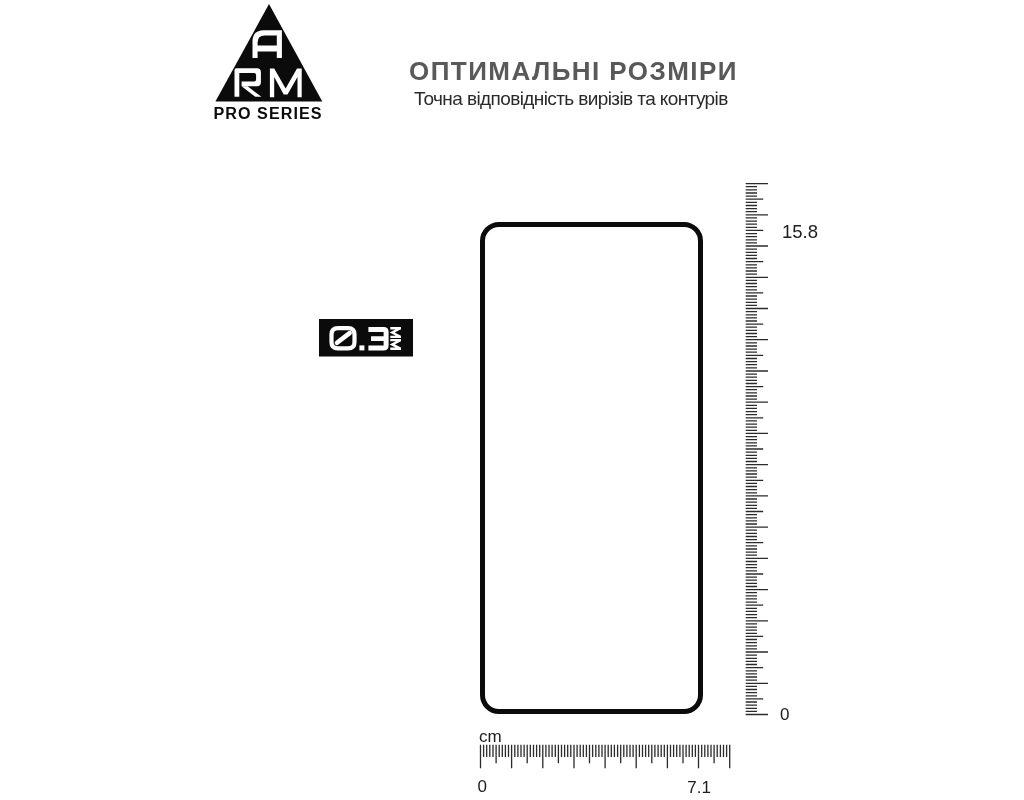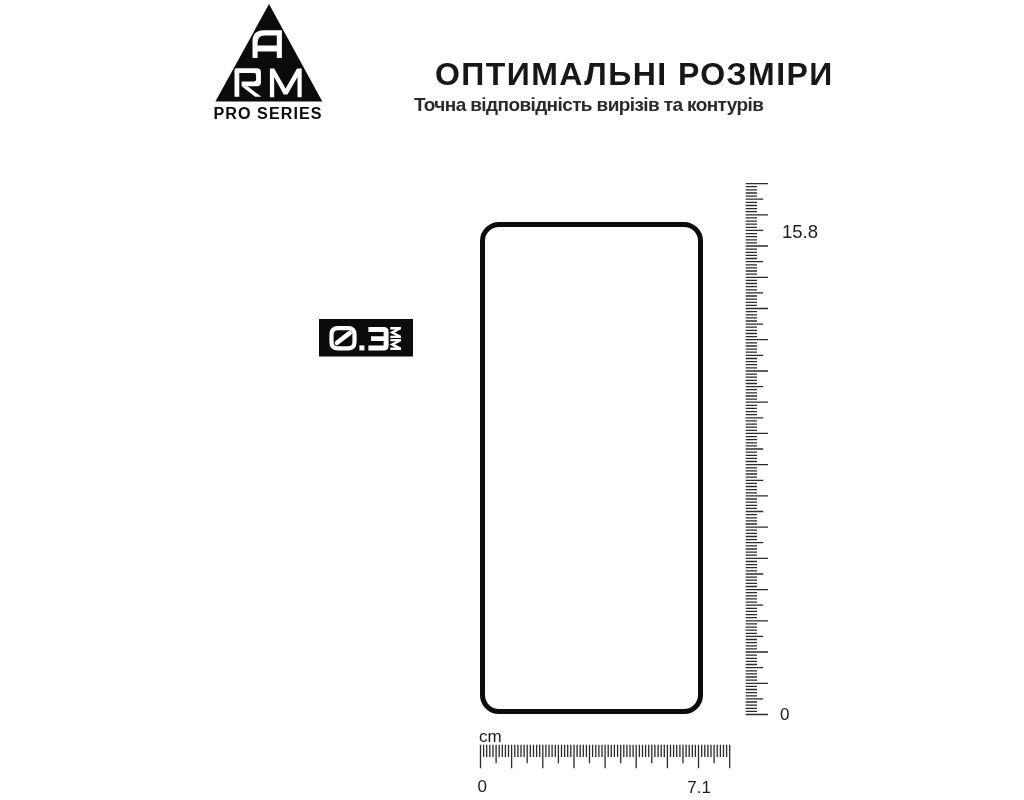--- a/index.html
+++ b/index.html
@@ -19,23 +19,23 @@
 
   <path fill="#ffffff" d="M29.5 96.8 L29.5 70.2 Q29.5 68.3 31.4 68.3 L51.9 68.3 Q55.9 68.3 55.9 72.3 L55.9 82.3 Q55.9 86.3 51.9 86.3 L36.6 86.3 L36.6 81.6 L49 81.6 Q51.1 81.6 51.1 79.5 L51.1 75.1 Q51.1 73 49 73 L34.3 73 L34.3 96.8 Z"></path>
 
   <path fill="#ffffff" d="M36.6 86.3 L42.6 86.3 L56.4 96.8 L50.2 96.8 Z"></path>
 
   <path fill="#ffffff" d="M64.9 68.5 L69.2 68.5 L80.6 88.5 L92 68.5 L96.7 68.5 L96.7 97.3 L92.5 97.3 L92.5 77 L82.5 94.4 L78.7 94.4 L69.2 77 L69.2 97.3 L64.9 97.3 Z"></path>
 
   <text x="8.5" y="118.6" font-family="Liberation Sans" font-weight="bold" font-size="15.8" letter-spacing="1" fill="#0b0b0b" textLength="109" lengthAdjust="spacingAndGlyphs">PRO SERIES</text>
 </svg>
 
-<div class="abs" style="left:435px; top:55.5px; width:340px; font-weight:bold; font-size:32px; letter-spacing:1.45px; color:#0f172a; white-space:nowrap;">ОПТИМАЛЬНІ РОЗМІРИ</div>
+<div class="abs" style="left:409px; top:55.5px; width:340px; font-weight:bold; font-size:26px; letter-spacing:1.45px; color:#c2410c; white-space:nowrap;">ОПТИМАЛЬНІ РОЗМІРИ</div>
 
-<div class="abs" style="left:414px; top:94px; width:316px; font-size:19px; letter-spacing:-0.6px; color:#2a2a2a; white-space:nowrap;font-weight:bold;">Точна відповідність вирізів та контурів</div>
+<div class="abs" style="left:414px; top:88px; width:316px; font-size:19px; letter-spacing:-0.6px; color:#2a2a2a; white-space:nowrap;">Точна відповідність вирізів та контурів</div>
 
 <svg class="abs" style="left:319px; top:319px;" width="95" height="39" viewBox="0 0 95 39">
 
   <rect x="0" y="0" width="94" height="37.5" fill="#0b0b0b"></rect>
 
   <path fill="#ffffff" fill-rule="evenodd" d="M10.4 15.5 Q10.4 7 18.9 7 L29.1 7 Q37.6 7 37.6 15.5 L37.6 22.9 Q37.6 31.4 29.1 31.4 L18.9 31.4 Q10.4 31.4 10.4 22.9 Z
     M14.6 15.5 Q14.6 11.2 18.9 11.2 L29.1 11.2 Q33.4 11.2 33.4 15.5 L33.4 22.9 Q33.4 27.2 29.1 27.2 L18.9 27.2 Q14.6 27.2 14.6 22.9 Z"></path>
 
   <path d="M18 23.8 L30.6 14.1" stroke="#ffffff" stroke-width="4.6" stroke-linecap="round" fill="none"></path>
 

